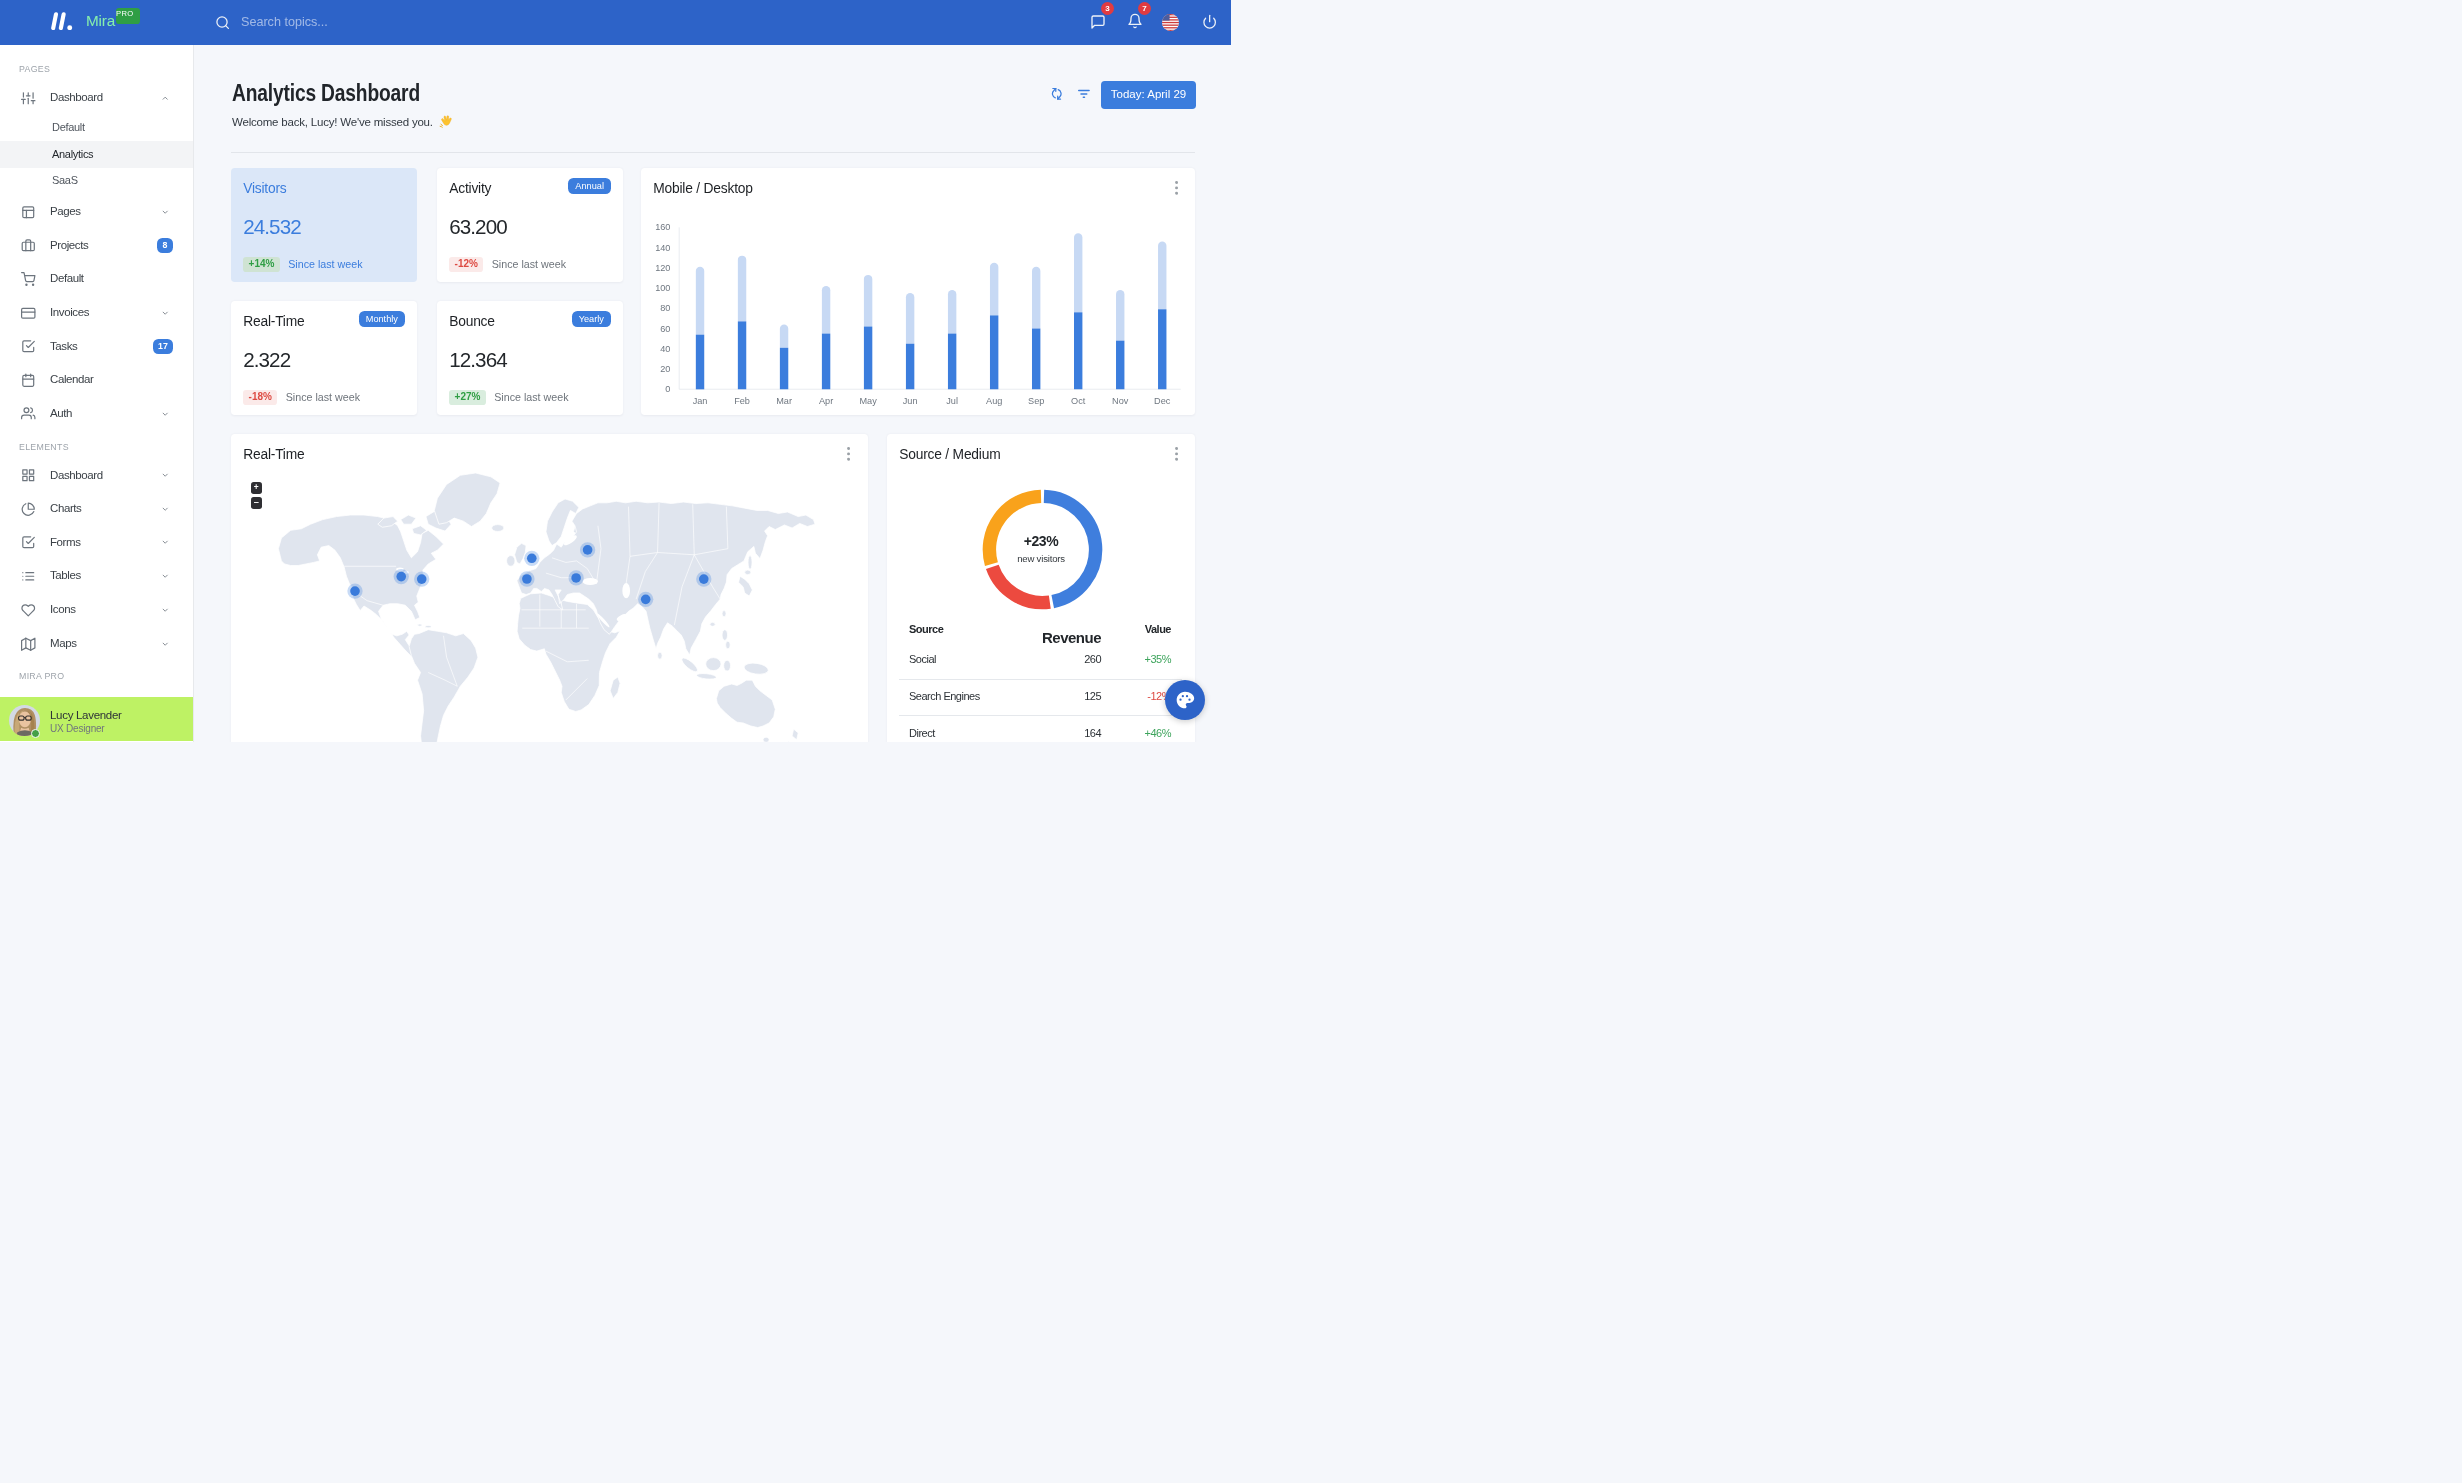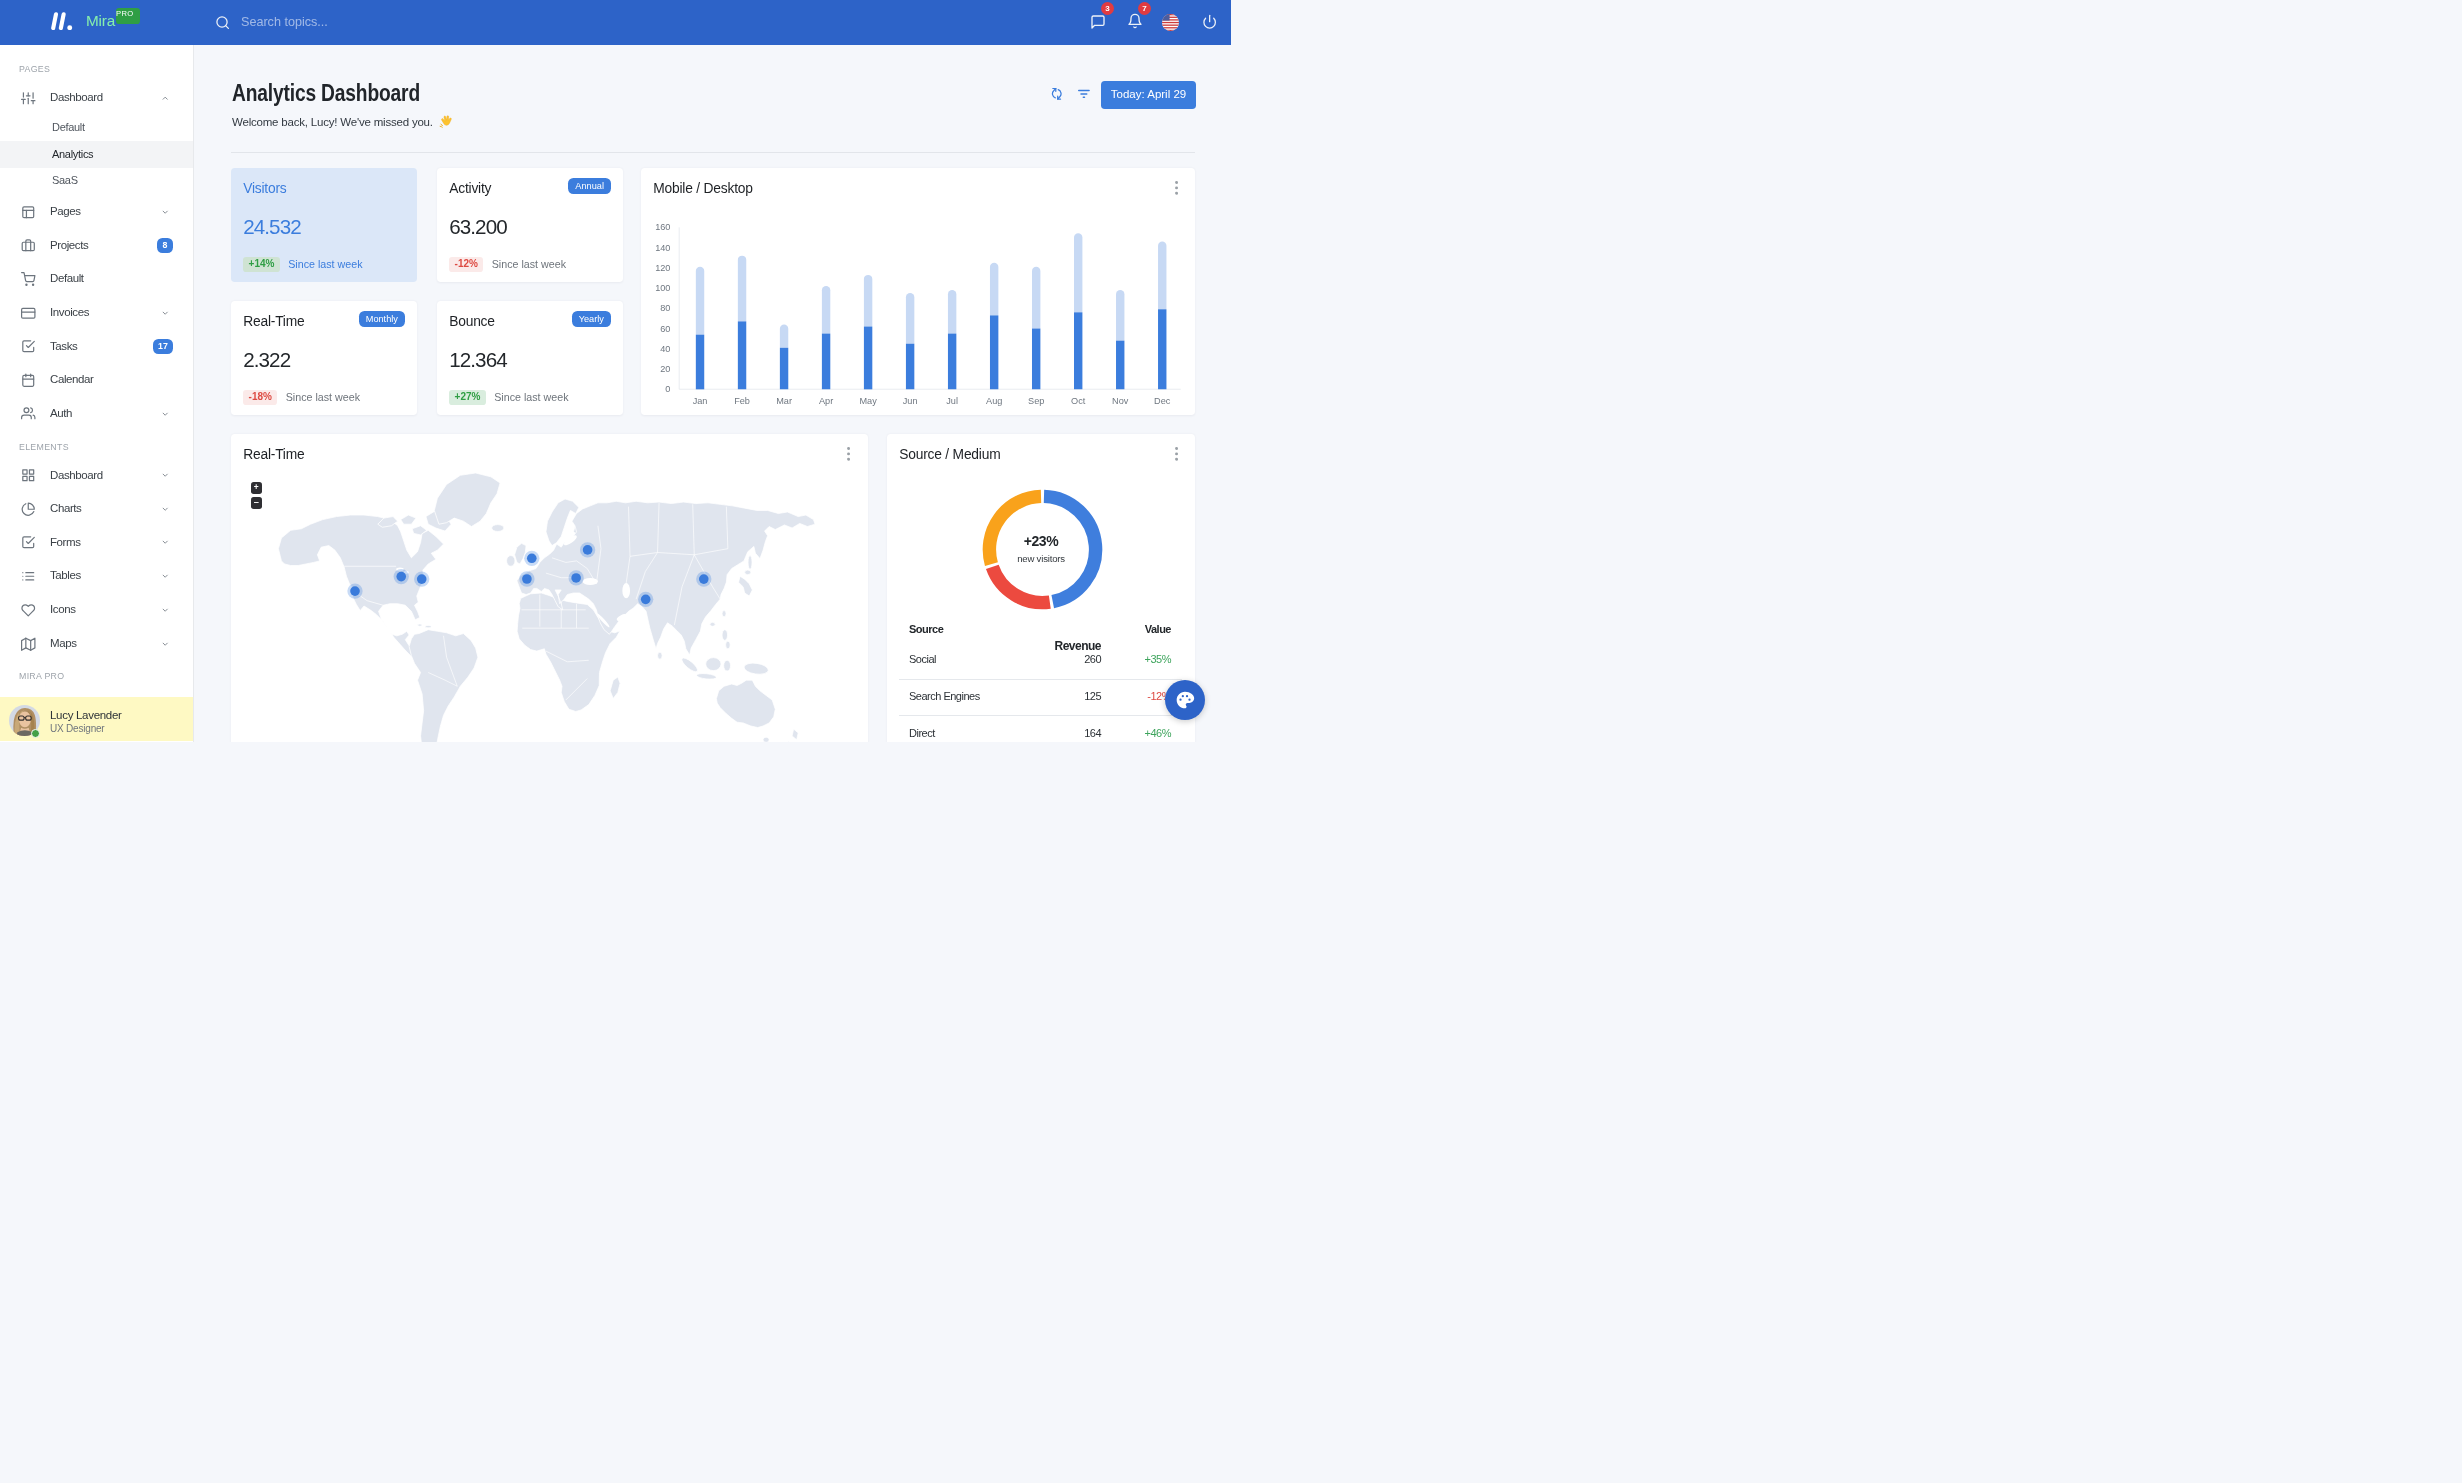--- a/index.html
+++ b/index.html
@@ -13,21 +13,21 @@
 .nbadge{position:absolute;width:13px;height:13px;border-radius:50%;background:#e13b41;color:#fff;font-size:8px;font-weight:600;text-align:center;line-height:13px}
 
 .sidebar{position:absolute;left:0;top:45px;width:194px;height:697px;background:#fff;border-right:0.8px solid #e7e9ec;z-index:20}
 .shead{position:absolute;left:19px;font-size:8.8px;font-weight:500;color:#9ea4ab;letter-spacing:0.3px;white-space:nowrap}
 .sitem{position:absolute;left:50px;font-size:11.5px;color:#3b4147;white-space:nowrap;letter-spacing:-0.4px}
 .ssub{position:absolute;left:52px;font-size:11px;color:#50565e;white-space:nowrap;letter-spacing:-0.3px}
 .sicon{position:absolute;left:21.4px;width:14.5px;height:14.5px;color:#6d757e}
 .schev{position:absolute;left:161px;width:8.4px;height:8.4px;color:#7b828a}
 .sbadge{position:absolute;background:#3b7ddd;border-radius:5.4px;color:#fff;font-weight:600;font-size:8.8px;text-align:center}
 .activerow{position:absolute;left:0;top:96px;width:193px;height:27px;background:#f3f4f6}
-.userbox{position:absolute;left:0;top:697px;width:193px;height:44px;background:#fef9c3;z-index:21}
+.userbox{position:absolute;left:0;top:697px;width:193px;height:44px;background:#bef264;z-index:21}
 
 .card{position:absolute;background:#fff;border-radius:3.8px;box-shadow:0 0.8px 2.3px rgba(30,40,60,.06)}
 .ctitle{position:absolute;font-size:13.8px;font-weight:500;color:#1e2125;white-space:nowrap;letter-spacing:-0.2px}
 .statnum{position:absolute;font-size:20.6px;color:#23272b;letter-spacing:-0.9px}
 .pctbadge{position:absolute;height:14.5px;border-radius:3.1px;font-size:10px;font-weight:700;line-height:14.5px;padding:0 5.4px}
 .since{position:absolute;font-size:10.7px;color:#6e747b}
 .pillbadge{position:absolute;background:#3b7ddd;color:#fff;font-size:9.2px;border-radius:5.4px;height:16px;line-height:16px;padding:0 6.9px}
 .dots{position:absolute;width:3.1px;height:13.8px;color:#9aa0a6}
 h2.pagetitle{position:absolute;left:232px;top:79px;font-size:24px;font-weight:700;color:#21252a;letter-spacing:-0.2px;transform:scaleX(.80);transform-origin:left}
 .welcome{position:absolute;left:232px;top:114px;font-size:11.5px;color:#333a42;letter-spacing:-0.2px;white-space:nowrap}
@@ -482,21 +482,21 @@
       <circle cx="2" cy="16" r="1.9" fill="#9aa0a6"></circle>
     </svg>
   <svg style="position:absolute;left:88px;top:48px" width="135" height="135" viewBox="-88 -88 176 176">
 <path d="M1.93 -69.22 A69.25 69.25 0 0 1 13.34 67.95" stroke-width="17.5" fill="none" stroke="#3f7edd"></path>
 <path d="M9.53 68.59 A69.25 69.25 0 0 1 -65.42 22.71" stroke-width="17.5" fill="none" stroke="#ec4a3f"></path>
 <path d="M-66.59 19.02 A69.25 69.25 0 0 1 -1.93 -69.22" stroke-width="17.5" fill="none" stroke="#f9a21b"></path>
   </svg>
   <div class="abs" style="left:0;top:99px;width:308px;text-align:center;font-size:14px;font-weight:700;letter-spacing:-0.4px;color:#23272b">+23%</div>
   <div class="abs" style="left:0;top:119px;width:308px;text-align:center;font-size:9.6px;letter-spacing:-0.2px;color:#33383d">new visitors</div>
   <div class="abs" style="left:22px;top:189px;font-size:11px;font-weight:700;letter-spacing:-0.5px;color:#23272b">Source</div>
-  <div class="abs" style="left:0;top:205px;width:214px;text-align:right;font-size:12px;font-weight:700;letter-spacing:-0.5px;color:#23272b">Revenue</div>
+  <div class="abs" style="left:0;top:195px;width:214px;text-align:right;font-size:15px;font-weight:700;letter-spacing:-0.5px;color:#23272b">Revenue</div>
   <div class="abs" style="left:0;top:189px;width:284px;text-align:right;font-size:11px;font-weight:700;letter-spacing:-0.5px;color:#23272b">Value</div>
   <div class="abs" style="left:22px;top:219px;font-size:11px;letter-spacing:-0.5px;color:#2c3136">Social</div>
   <div class="abs" style="left:0;top:219px;width:214px;text-align:right;font-size:11px;letter-spacing:-0.5px;color:#2c3136">260</div>
   <div class="abs" style="left:0;top:219px;width:284px;text-align:right;font-size:11px;letter-spacing:-0.5px;color:#3da45c">+35%</div>
   <div class="abs" style="left:12.2px;top:245px;width:283px;height:0.8px;background:#e5e8ec"></div>
   <div class="abs" style="left:22px;top:256px;font-size:11px;letter-spacing:-0.5px;color:#2c3136">Search Engines</div>
   <div class="abs" style="left:0;top:256px;width:214px;text-align:right;font-size:11px;letter-spacing:-0.5px;color:#2c3136">125</div>
   <div class="abs" style="left:0;top:256px;width:284px;text-align:right;font-size:11px;letter-spacing:-0.5px;color:#dd4a42">-12%</div>
   <div class="abs" style="left:12.2px;top:281px;width:283px;height:0.8px;background:#e5e8ec"></div>
   <div class="abs" style="left:22px;top:293px;font-size:11px;letter-spacing:-0.5px;color:#2c3136">Direct</div>

